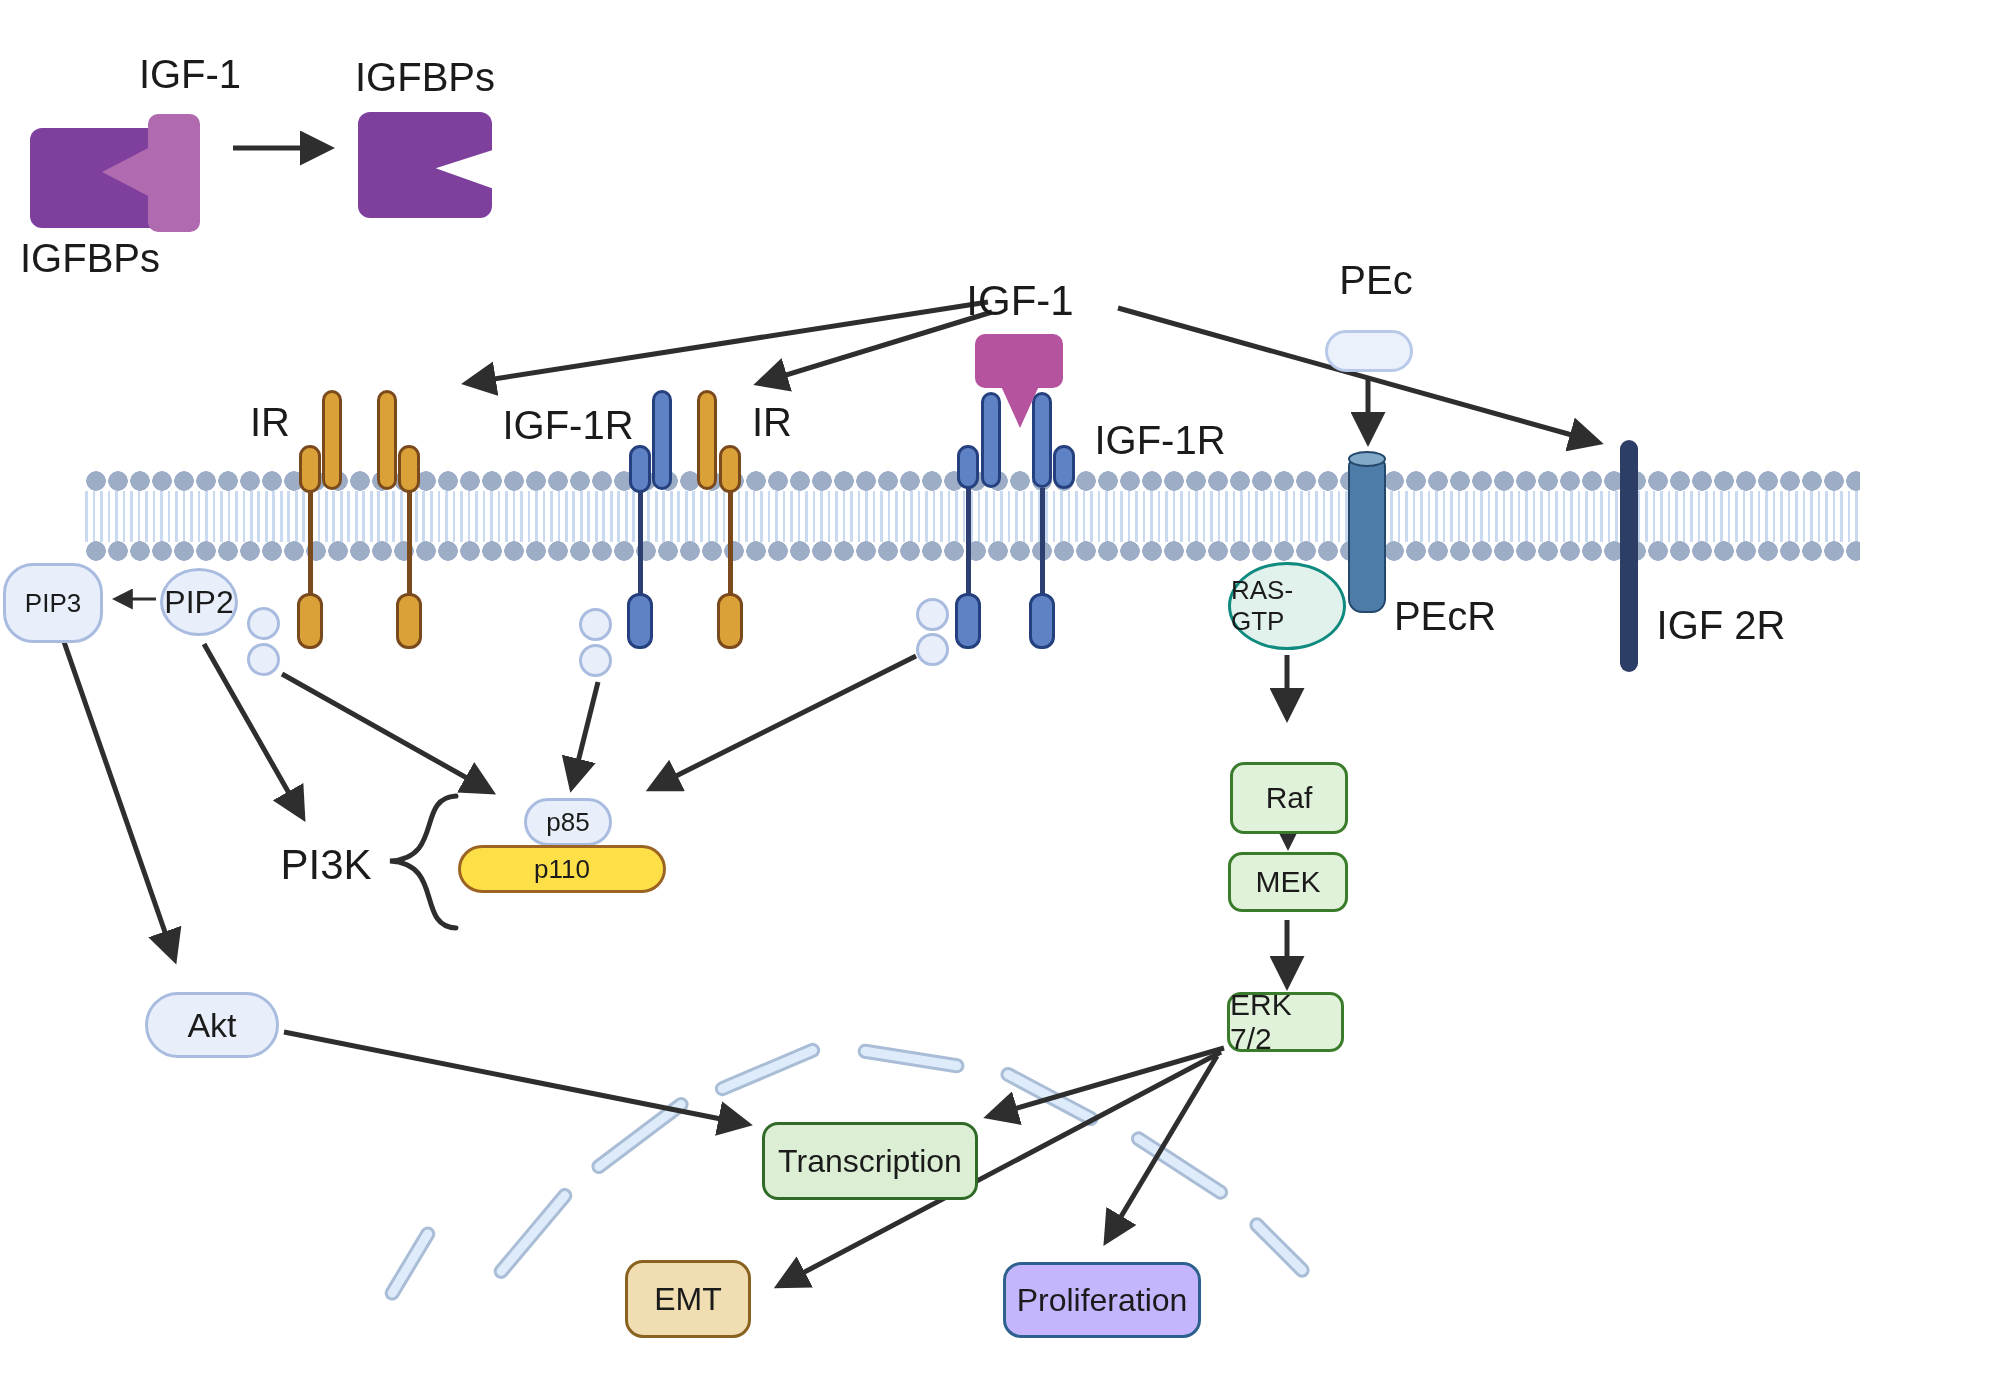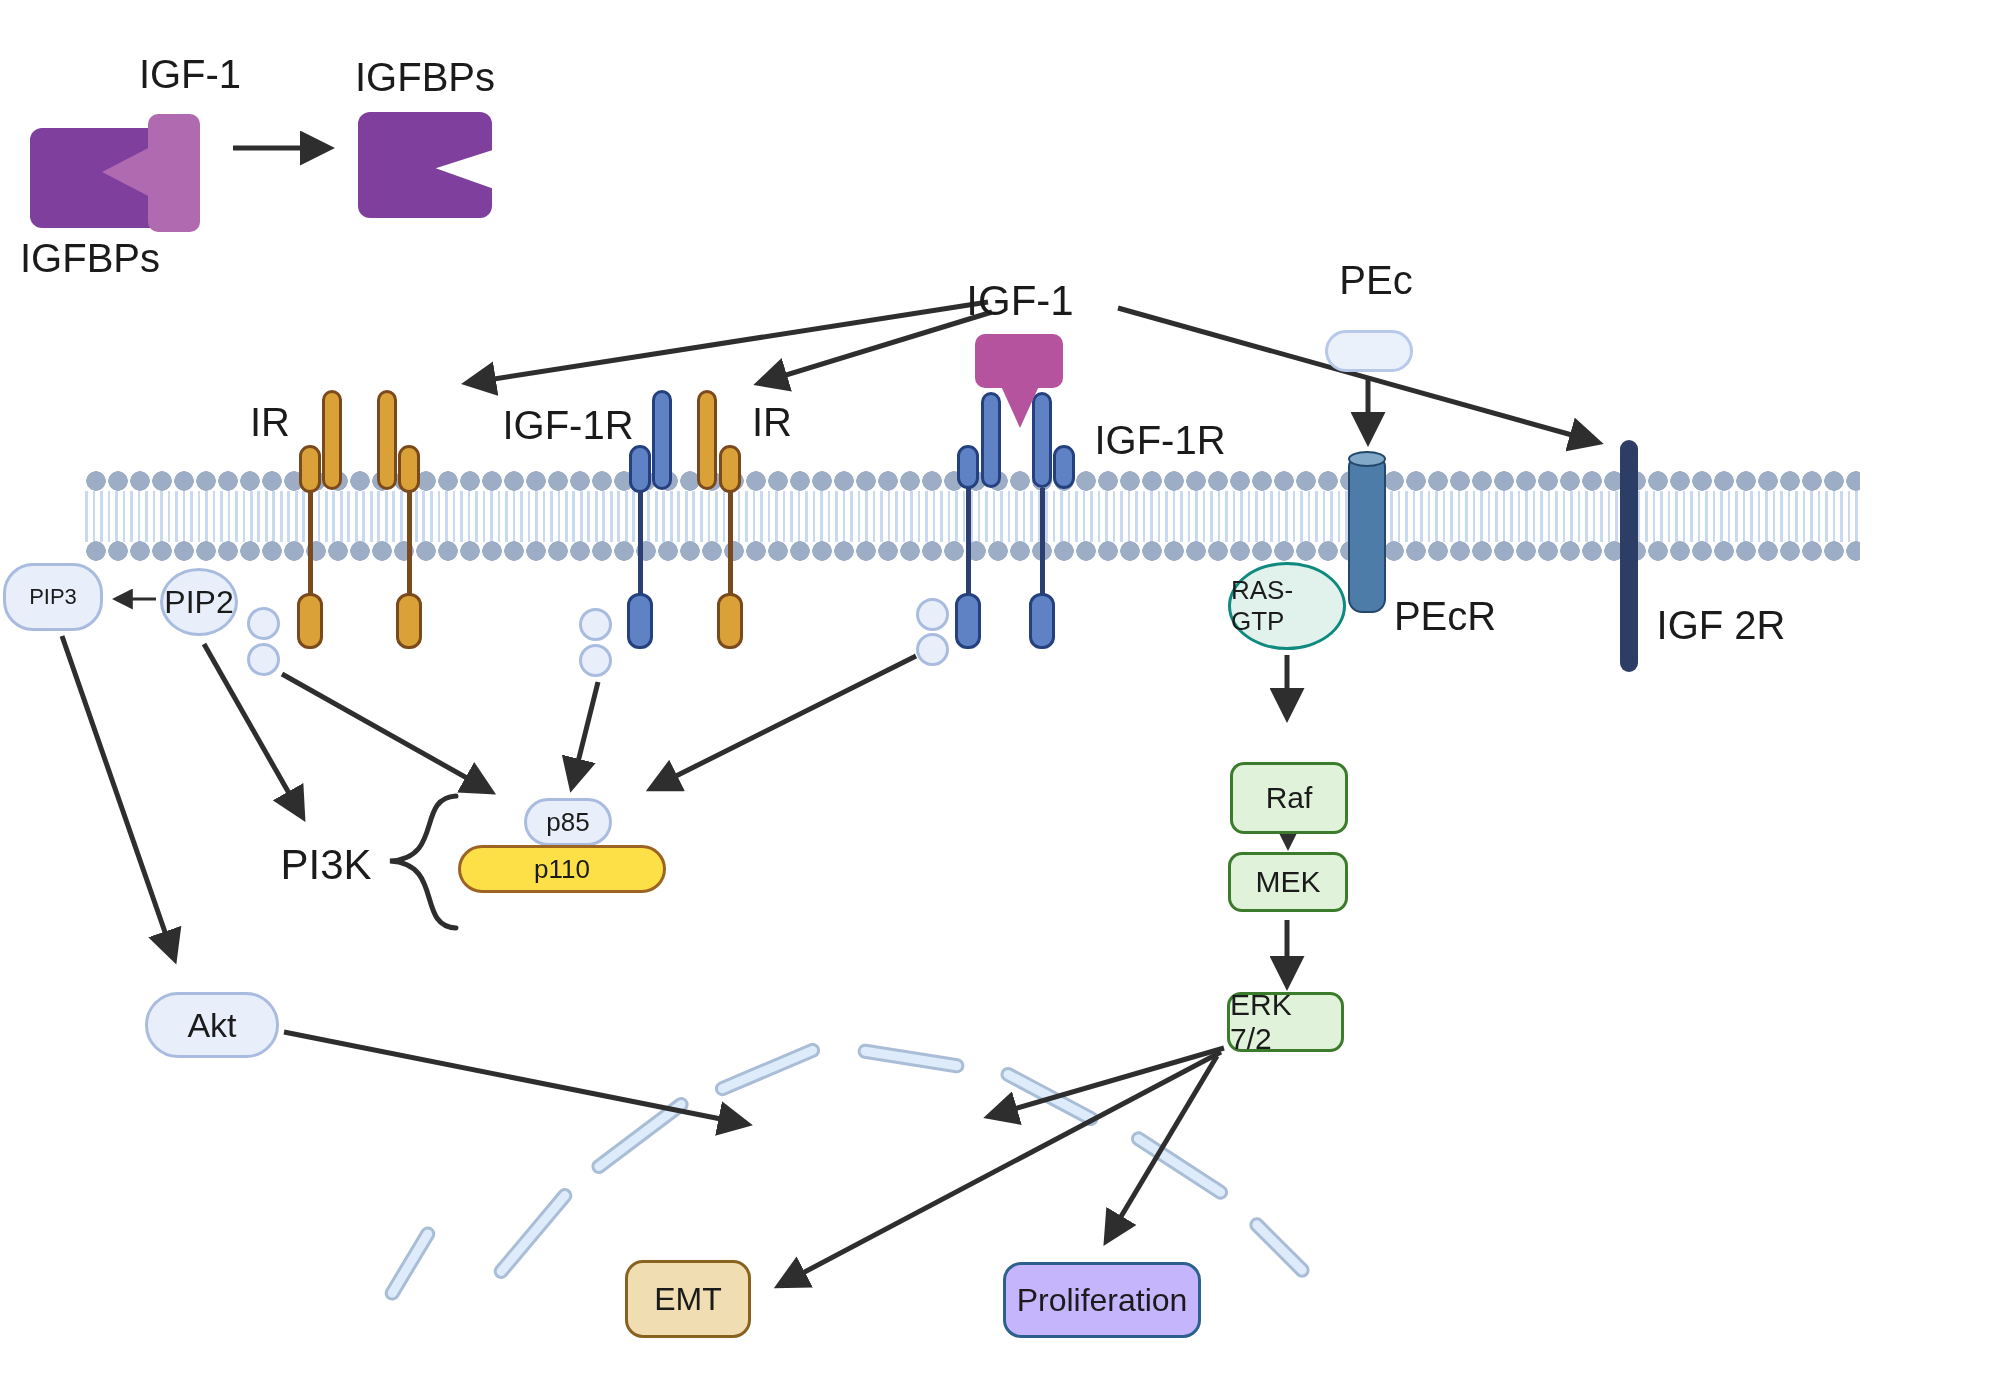--- a/index.html
+++ b/index.html
@@ -126,21 +126,21 @@
   <div class="abs" style="left:1620px;top:440px;width:18px;height:232px;background:#2d3e66;border-radius:9px;z-index:3;"></div>
   <div class="lbl" style="left:1636px;top:603px;width:170px;">IGF 2R</div>
 
   <div class="dot" style="left:247px;top:607px;"></div>
   <div class="dot" style="left:247px;top:643px;"></div>
   <div class="dot" style="left:579px;top:608px;"></div>
   <div class="dot" style="left:579px;top:644px;"></div>
   <div class="dot" style="left:916px;top:598px;"></div>
   <div class="dot" style="left:916px;top:633px;"></div>
 
-  <div class="pill" style="left:3px;top:563px;width:100px;height:68px;border-radius:30px;font-size:22px;">
+  <div class="pill" style="left:3px;top:563px;width:100px;height:80px;border-radius:30px;font-size:26px;">
     <span>PIP3</span>
   </div>
   <div class="pill" style="left:160px;top:568px;width:78px;height:68px;border-radius:50%;font-size:32px;">
     <span>PIP2</span>
   </div>
   <div class="lbl" style="left:246px;top:842px;width:160px;font-size:42px;">PI3K</div>
   <div class="pill" style="left:524px;top:798px;width:88px;height:48px;border-radius:24px;font-size:26px;z-index:4;">
     <span>p85</span>
   </div>
   <div class="pill" style="left:458px;top:845px;width:208px;height:48px;border-radius:24px;background:#fde047;border-color:#9c6423;font-size:26px;z-index:4;">
@@ -165,20 +165,23 @@
 
   <div class="nseg" style="left:368px;top:1256px;width:84px;transform:rotate(-59deg);"></div>
   <div class="nseg" style="left:476px;top:1226px;width:114px;transform:rotate(-50deg);"></div>
   <div class="nseg" style="left:581px;top:1128px;width:118px;transform:rotate(-37deg);"></div>
   <div class="nseg" style="left:711px;top:1062px;width:113px;transform:rotate(-23deg);"></div>
   <div class="nseg" style="left:857px;top:1051px;width:108px;transform:rotate(9deg);"></div>
   <div class="nseg" style="left:995px;top:1089px;width:109px;transform:rotate(28deg);"></div>
   <div class="nseg" style="left:1123px;top:1158px;width:113px;transform:rotate(33deg);"></div>
   <div class="nseg" style="left:1240px;top:1240px;width:79px;transform:rotate(45deg);"></div>
 
+  <div class="greenbox" style="left:762px;top:1122px;width:216px;height:78px;border-radius:16px;border-width:3.5px;border-color:#2f6b27;background:#dcefd4;font-size:32px;">
+    <span>Transcription</span>
+  </div>
   <div class="greenbox" style="left:625px;top:1260px;width:126px;height:78px;border-radius:18px;border-width:3.5px;background:#f0ddb2;border-color:#8a6220;font-size:32px;">
     <span>EMT</span>
   </div>
   <div class="greenbox" style="left:1003px;top:1262px;width:198px;height:76px;border-radius:18px;border-width:3.5px;background:#c4b5fd;border-color:#2d608d;font-size:32px;">
     <span>Proliferation</span>
   </div>
 
 </div>
 
 </body></html>

